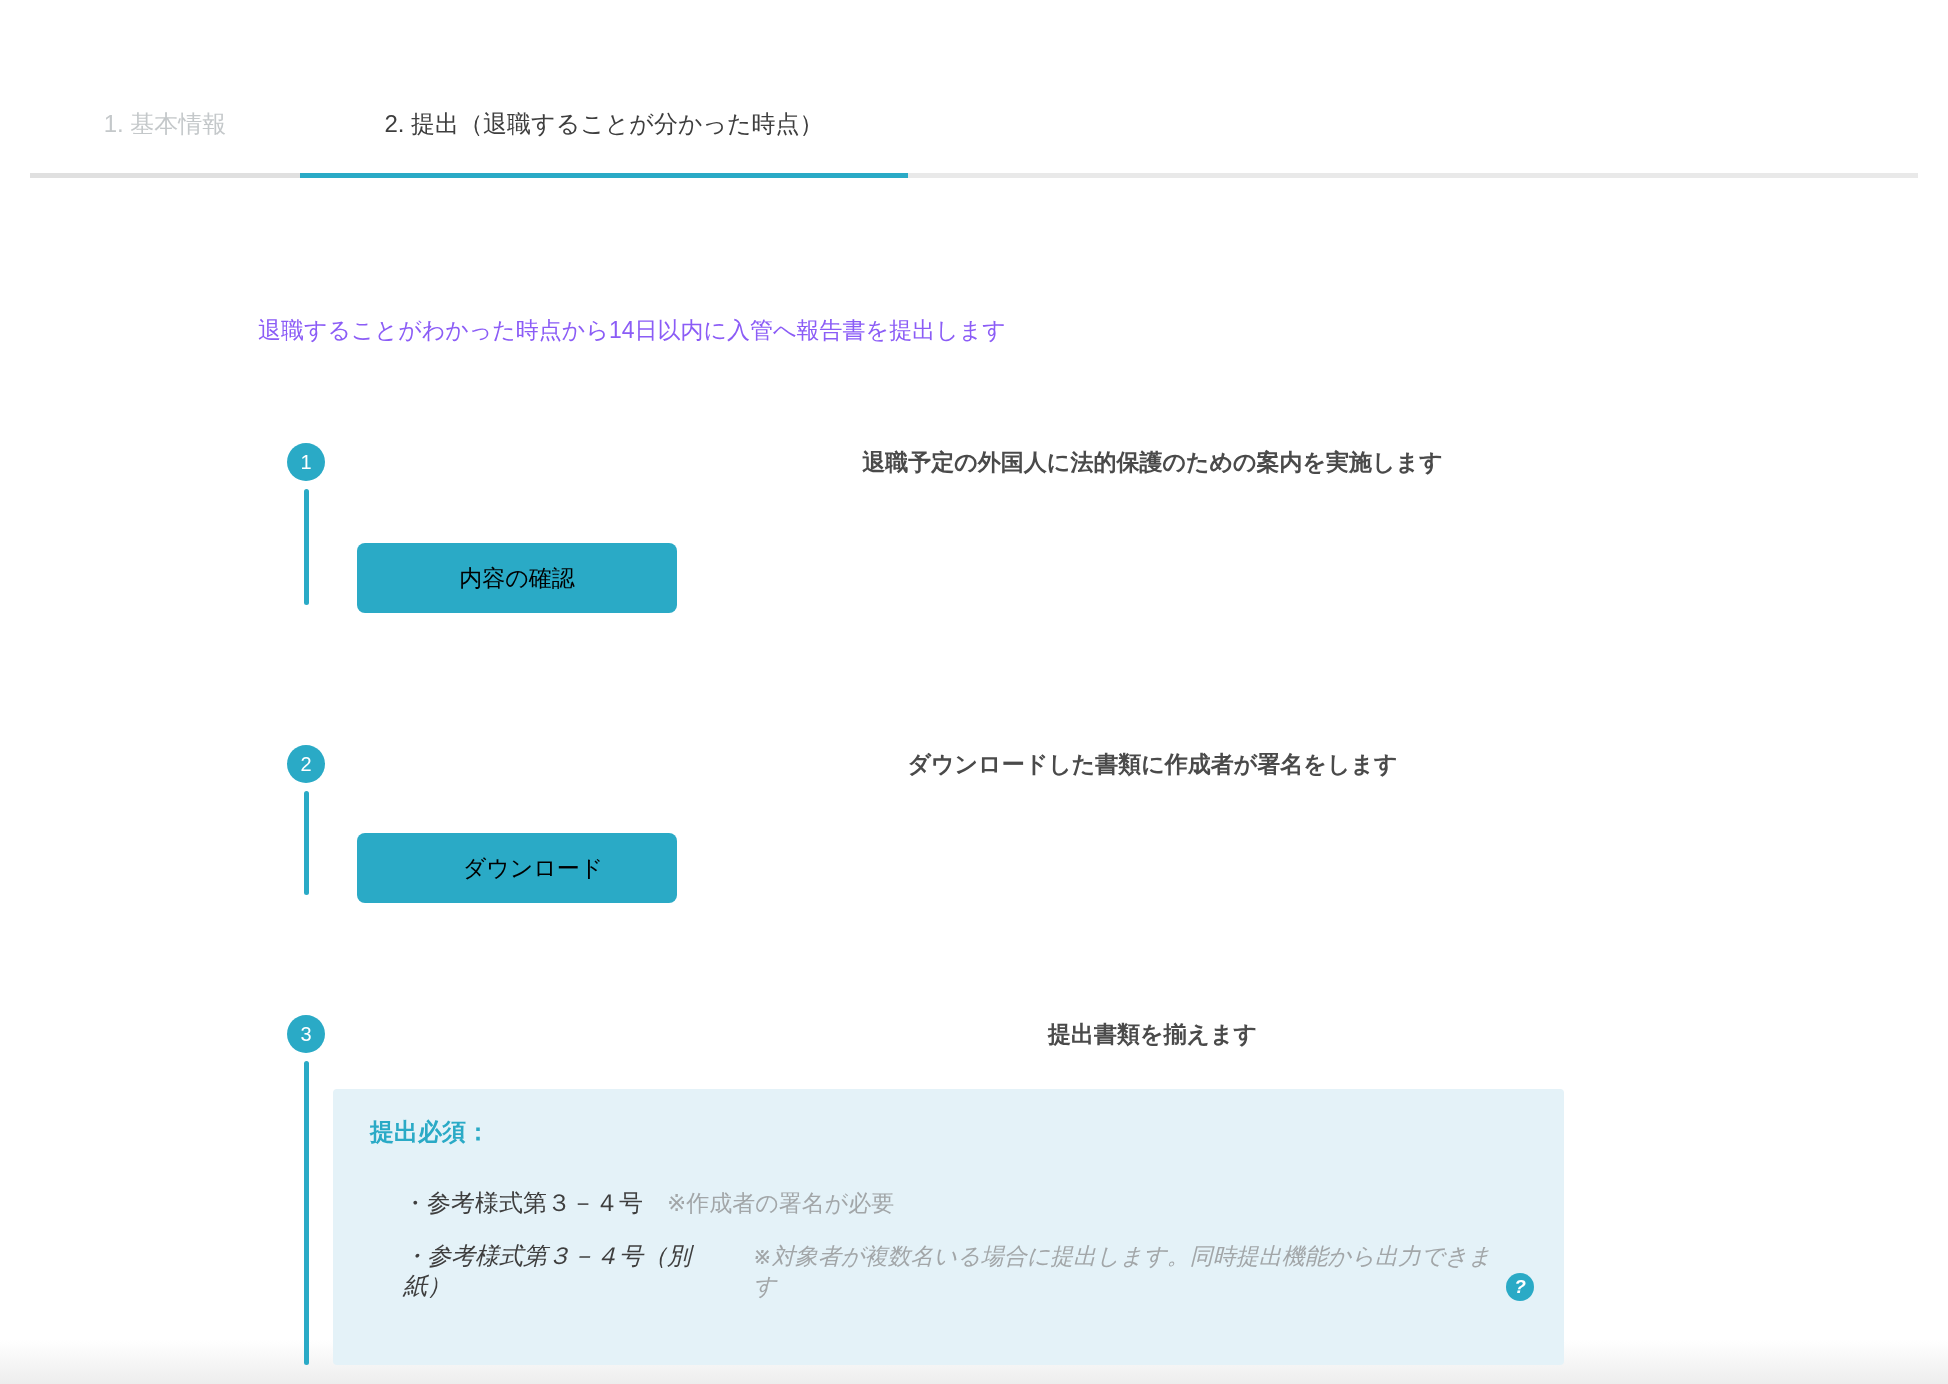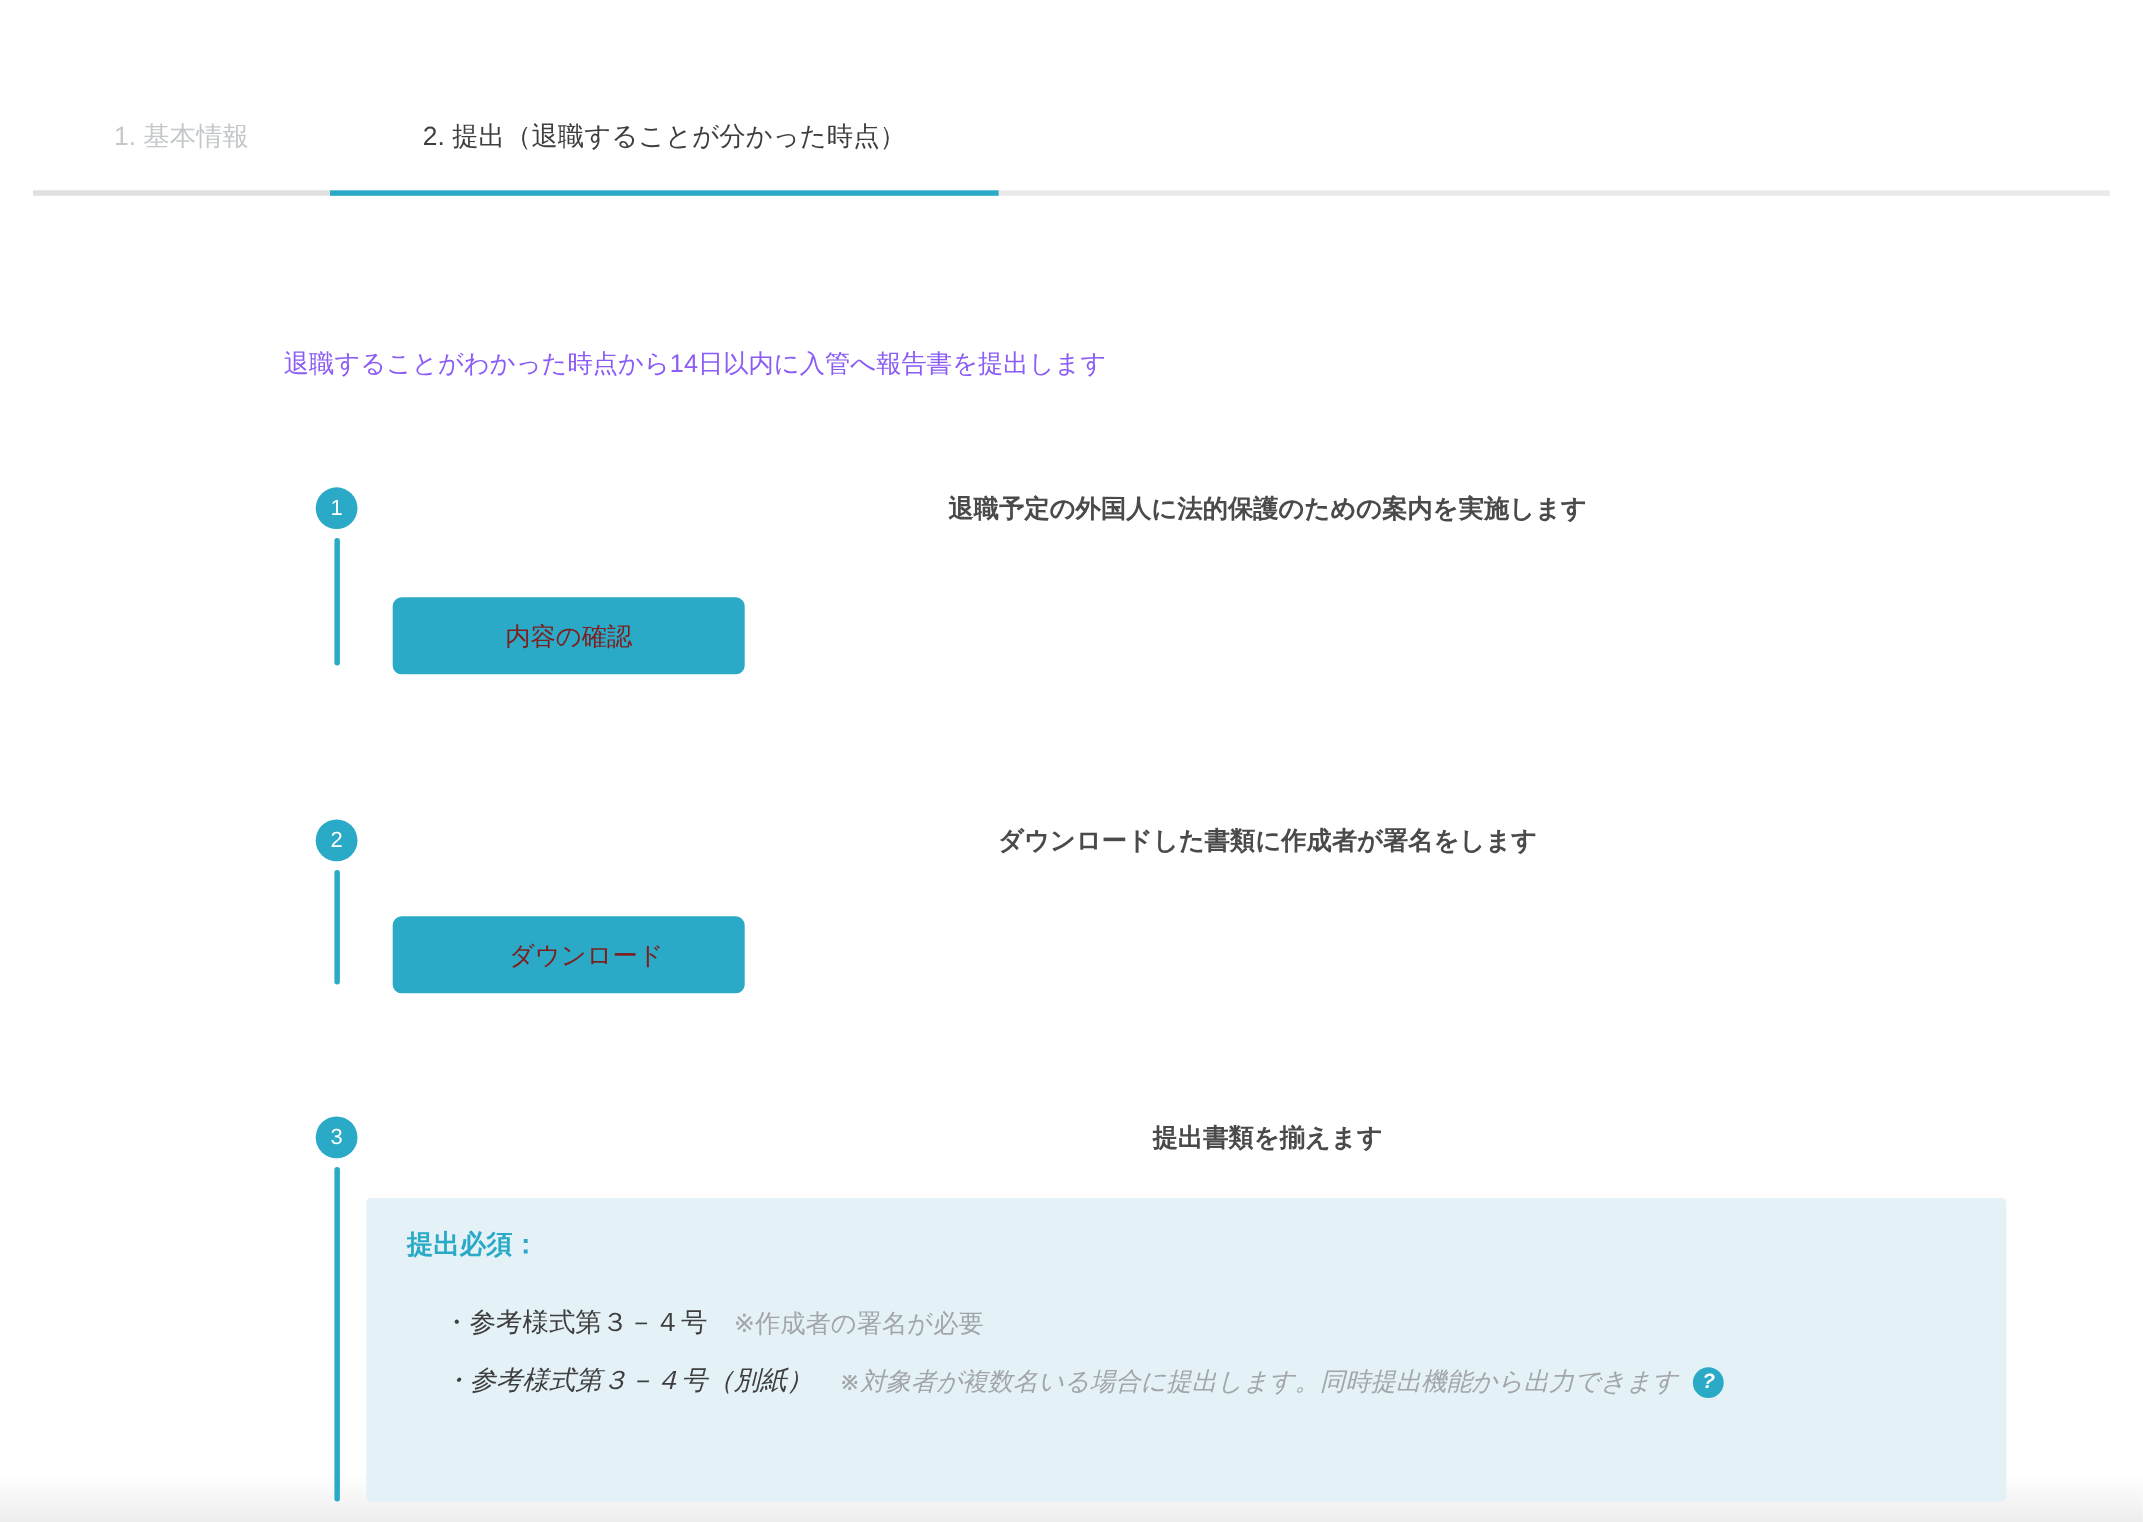--- a/index.html
+++ b/index.html
@@ -29,27 +29,27 @@
                margin-top:8px; margin-bottom:8px; }
   .step-last .rail-line { margin-bottom:0; }
   .step-content { margin-left:32px; flex:1; }
   .step-title { font-size:23px; font-weight:bold; color:#4a4a4a; line-height:38px;text-align:center; }
 
   .step-1 { padding-bottom:132px; }
   .step-2 { padding-bottom:112px; }
   .step-3 { padding-bottom:19px; }
 
   .action-btn { display:block; width:320px; height:70px; border:none;
-                border-radius:8px; background:#2aaac6; color:#7f1d1d;
+                border-radius:8px; background:#2aaac6; color:#000000;
                 font-size:23px; font-family:inherit; cursor:pointer; }
   .btn-1 { margin-top:62px; }
   .btn-2 { margin-top:50px;padding-left:32px; }
 
   
-  .doc-box { margin:36px 0 0 -24px; width:1491px; height:276px;
+  .doc-box { margin:36px 0 0 -24px; width:1231px; height:276px;
              background:#e4f2f8; border-radius:4px; padding:28px 30px 0 37px; }
   .doc-heading { color:#2aaac6; font-size:24px; font-weight:bold; line-height:30px; }
   .doc-list { list-style:none; margin-top:41px; margin-left:33px; }
   .doc-item { display:flex; align-items:flex-end; font-size:24px; line-height:30px;
               color:#3e3e3e; }
   .doc-item + .doc-item { margin-top:23px;font-style:italic; }
   .doc-note { color:#a2a6a8; font-size:23px; margin-left:24px; }
   .help-btn { display:inline-flex; align-items:center; justify-content:center;
               width:28px; height:28px; border-radius:50%; background:#2aaac6;
               color:#fff; font-size:19px; font-weight:bold; margin-left:14px;

